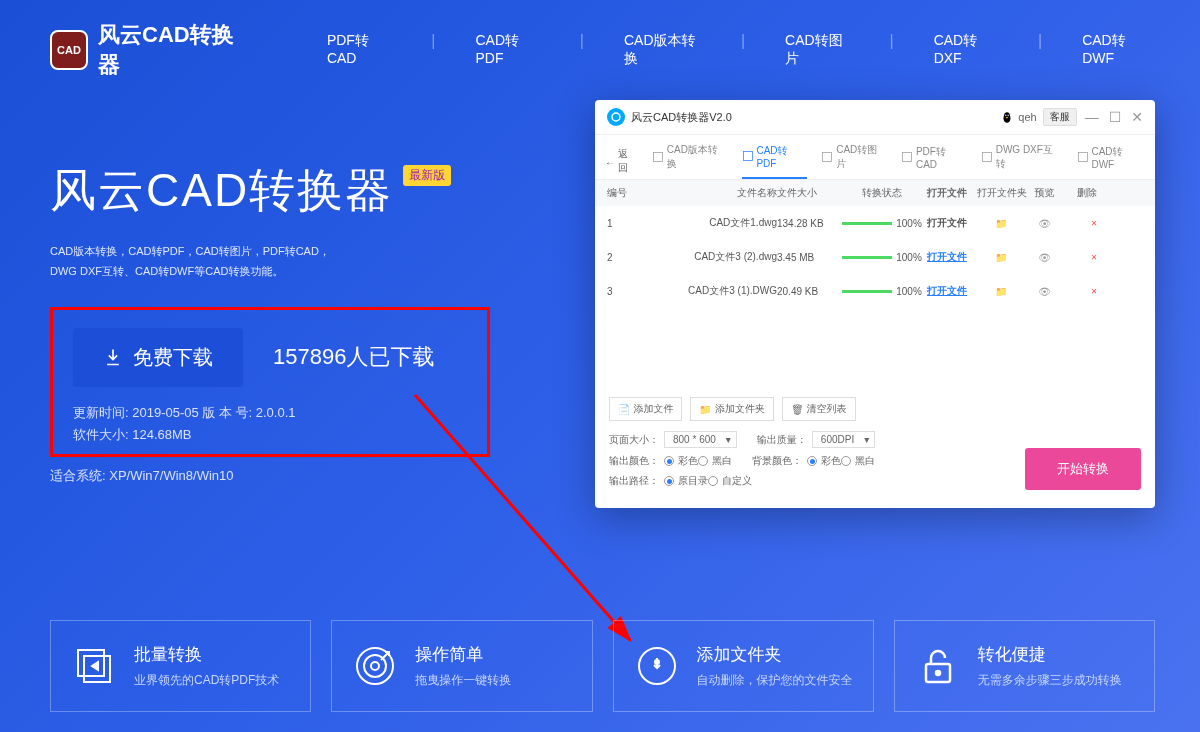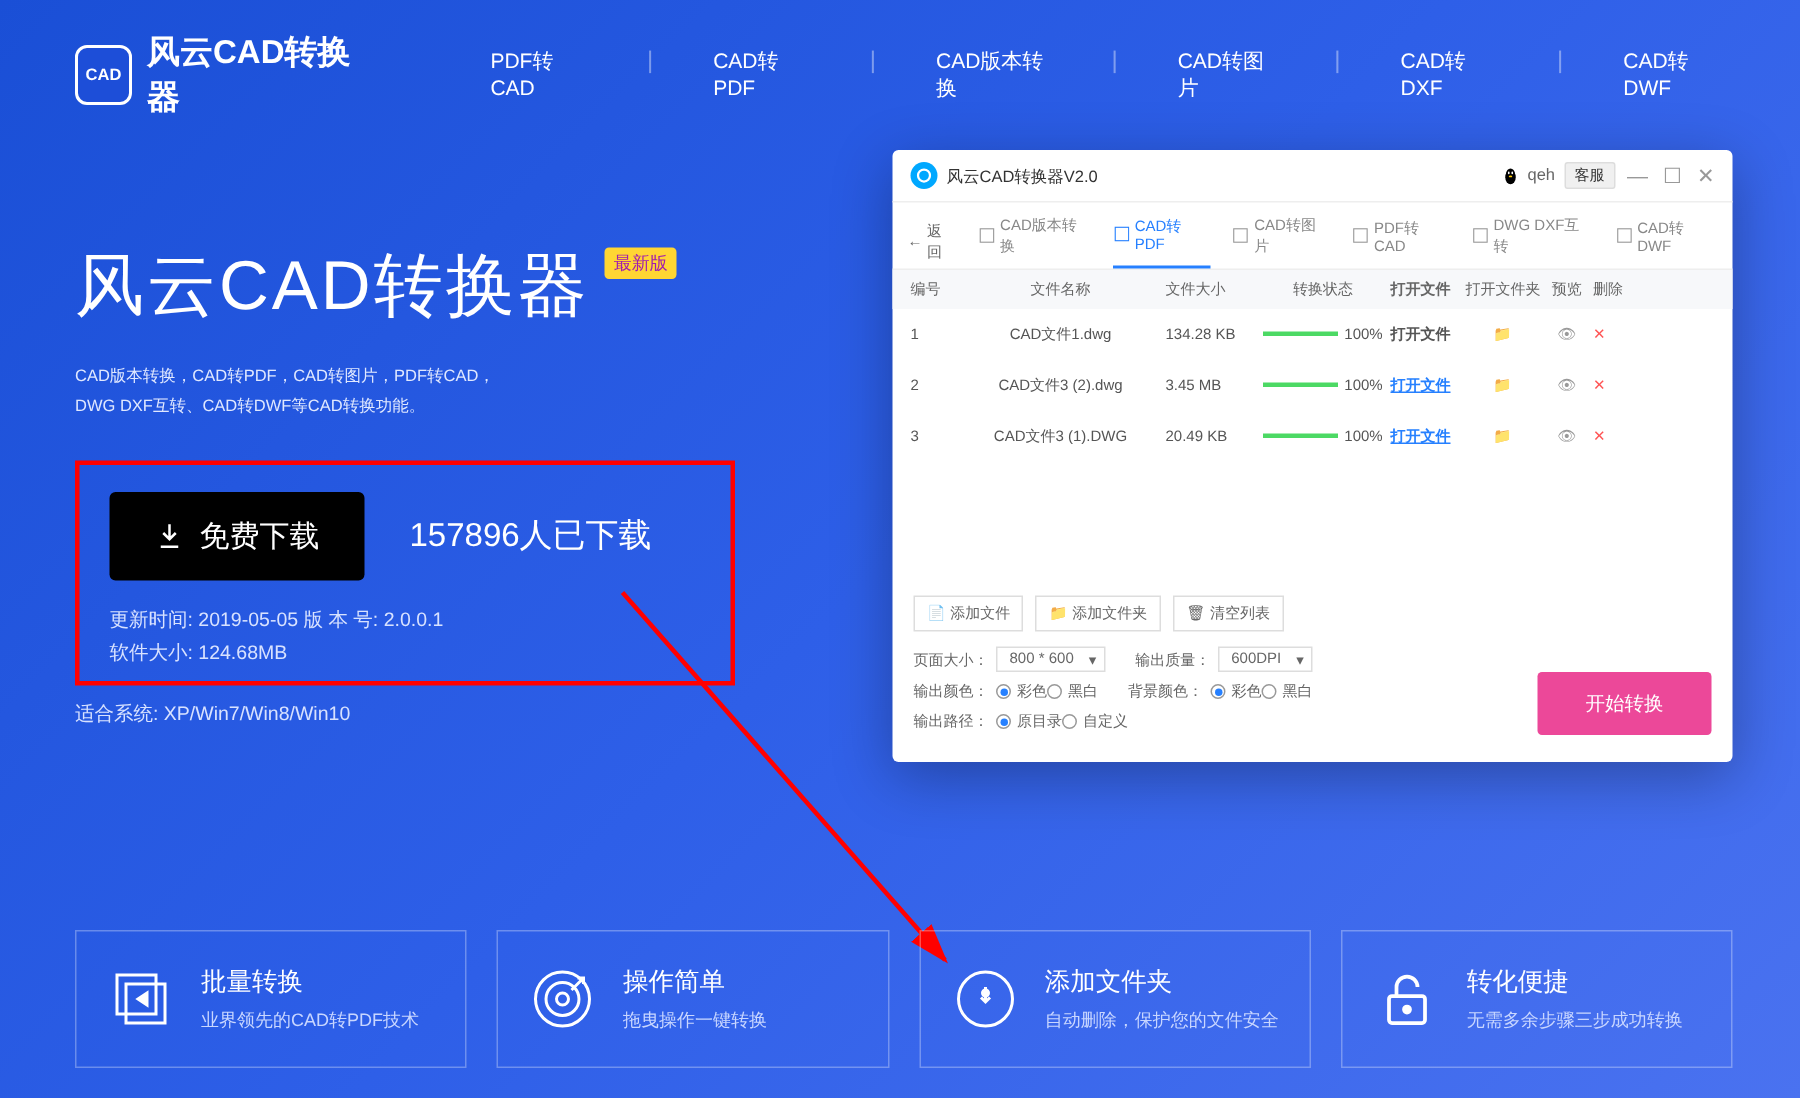--- a/index.html
+++ b/index.html
@@ -18,21 +18,21 @@
   padding: 20px 50px 0;
 }
 .logo {
   display: flex;
   align-items: center;
   gap: 10px;
 }
 .logo-icon {
   width: 40px;
   height: 40px;
-  background: #1d4ed8;
+  background: #7f1d1d;
   border-radius: 8px;
   display: flex;
   align-items: center;
   justify-content: center;
   font-size: 11px;
   font-weight: bold;
   border: 2px solid #fff;
 }
 .logo-text {
   font-size: 22px;
@@ -88,21 +88,21 @@
   margin-top: 25px;
   padding: 18px 20px 8px;
   position: relative;
 }
 .download-row {
   display: flex;
   align-items: center;
   gap: 30px;
 }
 .download-btn {
-  background: #000000;
+  background: #1d4ed8;
   color: #fff;
   border: none;
   padding: 16px 30px;
   font-size: 20px;
   border-radius: 4px;
   cursor: pointer;
   display: flex;
   align-items: center;
   gap: 10px;
 }
@@ -172,27 +172,27 @@
 .tab-item.active { color: #2680ff; border-bottom: 2px solid #2680ff; }
 .tab-icon { width: 12px; height: 12px; }
 .table-header {
   display: flex;
   background: #f7f8fa;
   padding: 6px 12px;
   font-size: 10px;
   color: #666;
 }
 .col-idx { width: 30px; }
-.col-name { width: 140px; text-align: center; }
+.col-name { width: 140px; text-align: right; }
 .col-size { width: 60px; text-align: left; }
 .col-status { width: 90px; text-align: center; }
 .col-open { width: 50px; text-align: left; font-weight: bold; }
 .col-folder { width: 50px; text-align: center; }
 .col-preview { width: 35px; text-align: center; }
-.col-del { width: 35px; text-align: left; }
+.col-del { width: 35px; text-align: right; font-family: Liberation Mono, monospace; }
 .table-row {
   display: flex;
   padding: 10px 12px;
   font-size: 10px;
   color: #555;
   align-items: center;
 }
 .progress { display: inline-block; width: 50px; height: 3px; background: #4cd964; vertical-align: middle; margin-right: 4px; }
 .link-text { color: #2680ff; text-decoration: underline; cursor: pointer; }
 .link-plain { color: #555; }

